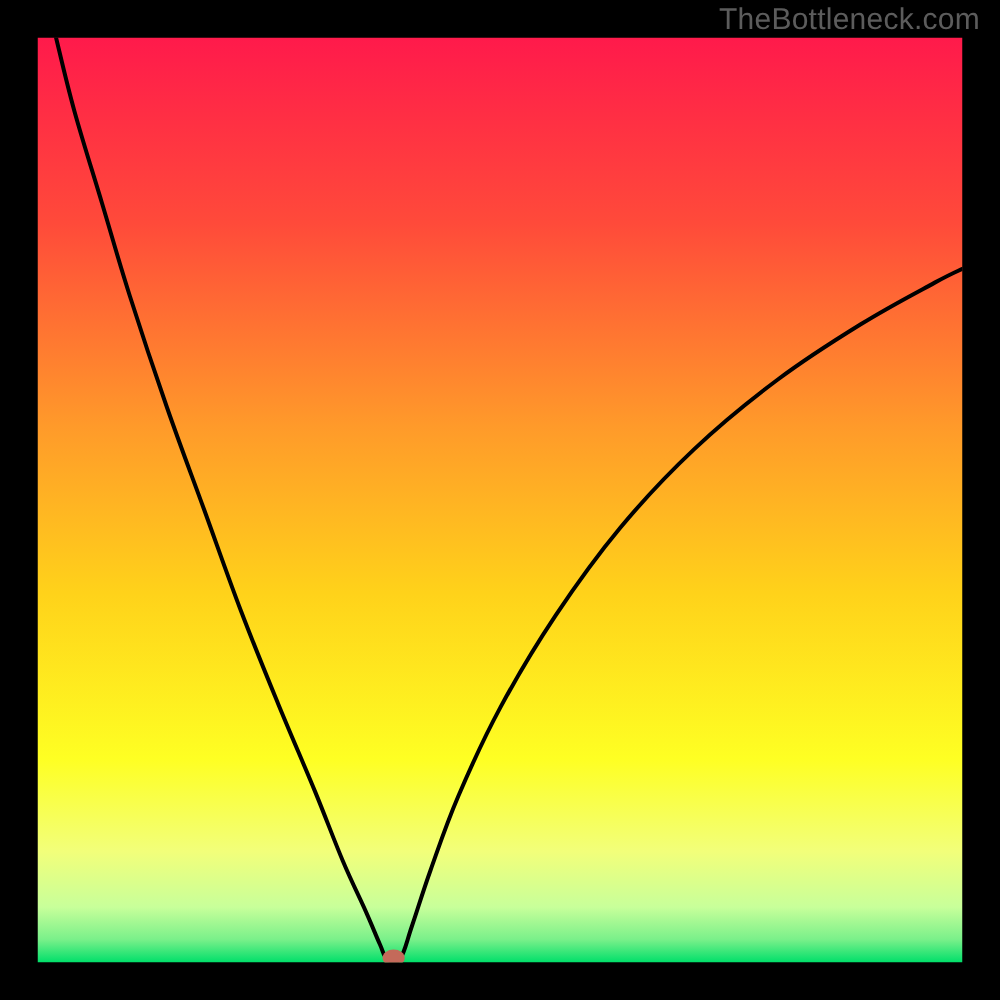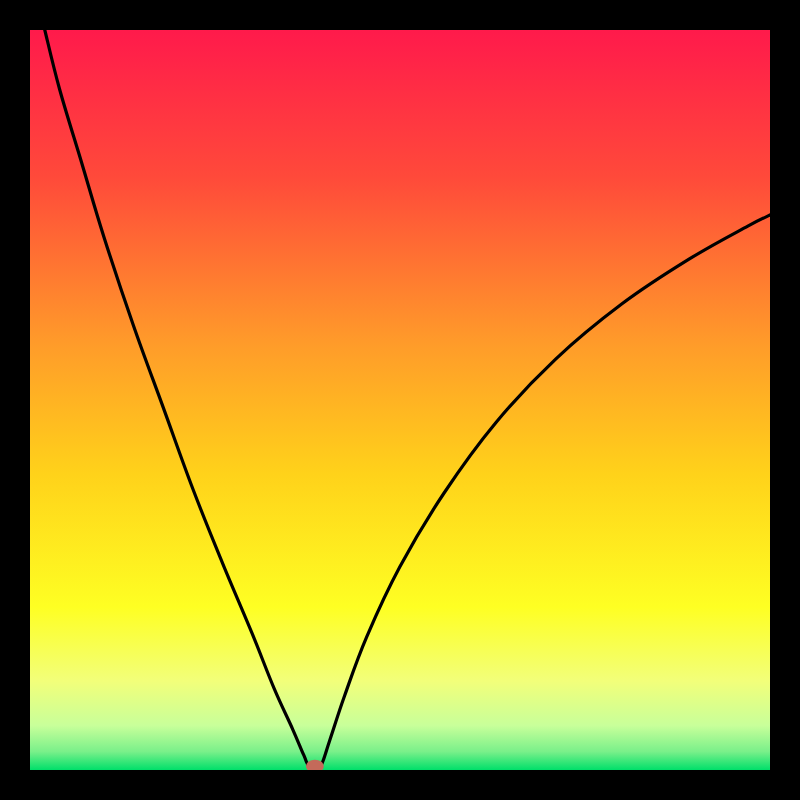--- a/index.html
+++ b/index.html
@@ -38,20 +38,21 @@
   svg.plot {
     display: block;
     width: 740px;
     height: 740px;
   }
 </style>
 </head>
 <body>
 
 <div class="frame">
+  <div class="watermark">TheBottleneck.com</div>
 
   <div class="plot-wrap">
     <svg class="plot" viewBox="0 0 740 740" preserveAspectRatio="none">
       <defs>
         <linearGradient id="bg-grad" x1="0" y1="0" x2="0" y2="1">
             <stop offset="0.00%" stop-color="#ff1a4b"></stop>
             <stop offset="20.00%" stop-color="#ff4a3a"></stop>
             <stop offset="42.00%" stop-color="#ff9a2a"></stop>
             <stop offset="60.00%" stop-color="#ffd21a"></stop>
             <stop offset="78.00%" stop-color="#feff23"></stop>

